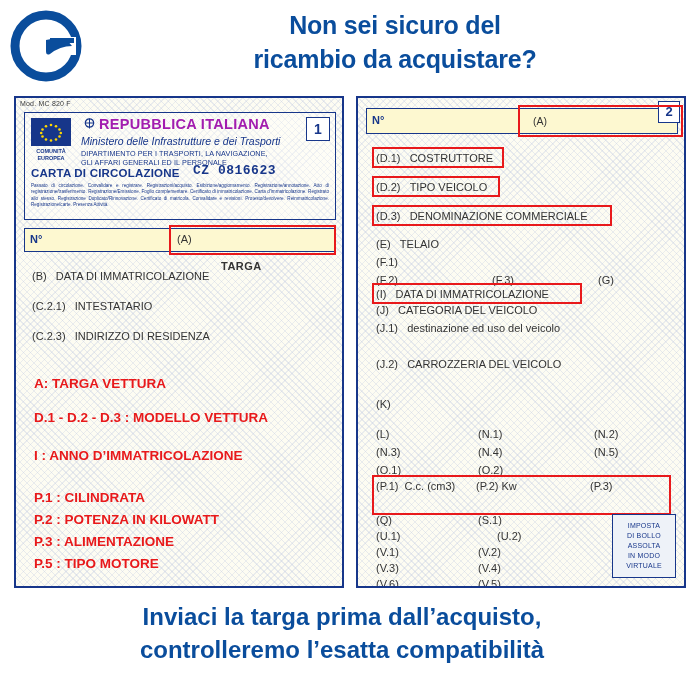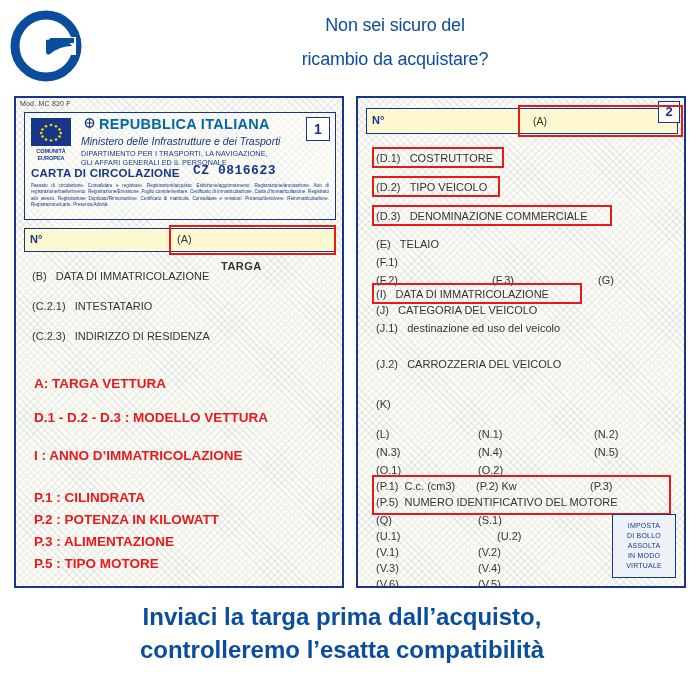--- a/index.html
+++ b/index.html
@@ -30,22 +30,22 @@
     height: 72px;
   }
   .logo svg { display: block; }
   .headline {
     position: absolute;
     left: 100px;
     top: 8px;
     width: 590px;
     text-align: center;
     color: #0a4d9c;
-    font-weight: normal;
-    font-size: 18px;
+    font-weight: bold;
+    font-size: 25px;
     line-height: 34px;
     letter-spacing: -0.2px;
   }
 
   
   .footer {
     position: absolute;
     left: 0;
     top: 600px;
     width: 684px;
@@ -123,21 +123,21 @@
     font-weight: bold;
     color: #17368a;
     line-height: 7px;
   }
   .rep-title {
     position: absolute;
     left: 56px;
     top: 3px;
     font-size: 14.5px;
     font-weight: bold;
-    color: #0369a1;
+    color: #a21caf;
     letter-spacing: 0.3px;
   }
   .emblem {
     position: absolute;
     left: 58px;
     top: 4px;
     width: 13px;
     height: 14px;
   }
   .min1 {
@@ -495,24 +495,20 @@
   <div class="fld" style="left:18px; top:382px;">
     <span>(P.1)</span>
     &nbsp;<span>C.c. (cm3)</span>
   </div>
   <div class="fld" style="left:118px; top:382px;">
     <span>(P.2)</span>
     <span>Kw</span>
   </div>
   <div class="fld" style="left:232px; top:382px;">(P.3)</div>
 
-  <div class="fld" style="left:18px; top:398px;">
-    <span>(P.5)</span>
-    &nbsp;<span>NUMERO IDENTIFICATIVO DEL MOTORE</span>
-  </div>
   <div class="redbox" style="left:14px; top:377px; width:299px; height:40px;"></div>
 
   <div class="fld" style="left:18px; top:416px;">(Q)</div>
   <div class="fld" style="left:120px; top:416px;">(S.1)</div>
 
   <div class="fld" style="left:18px; top:432px;">(U.1)</div>
   <div class="fld" style="left:120px; top:432px;padding-left:19px;">(U.2)</div>
 
   <div class="fld" style="left:18px; top:448px;">(V.1)</div>
   <div class="fld" style="left:120px; top:448px;">(V.2)</div>

